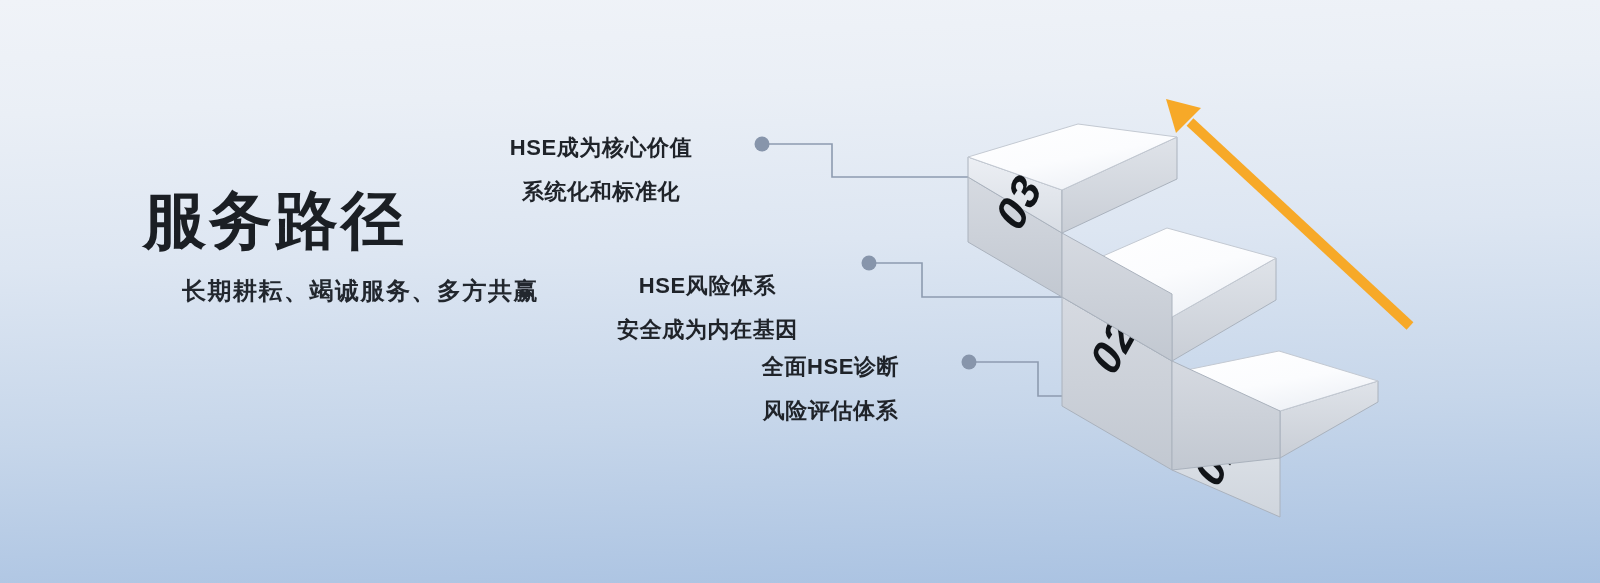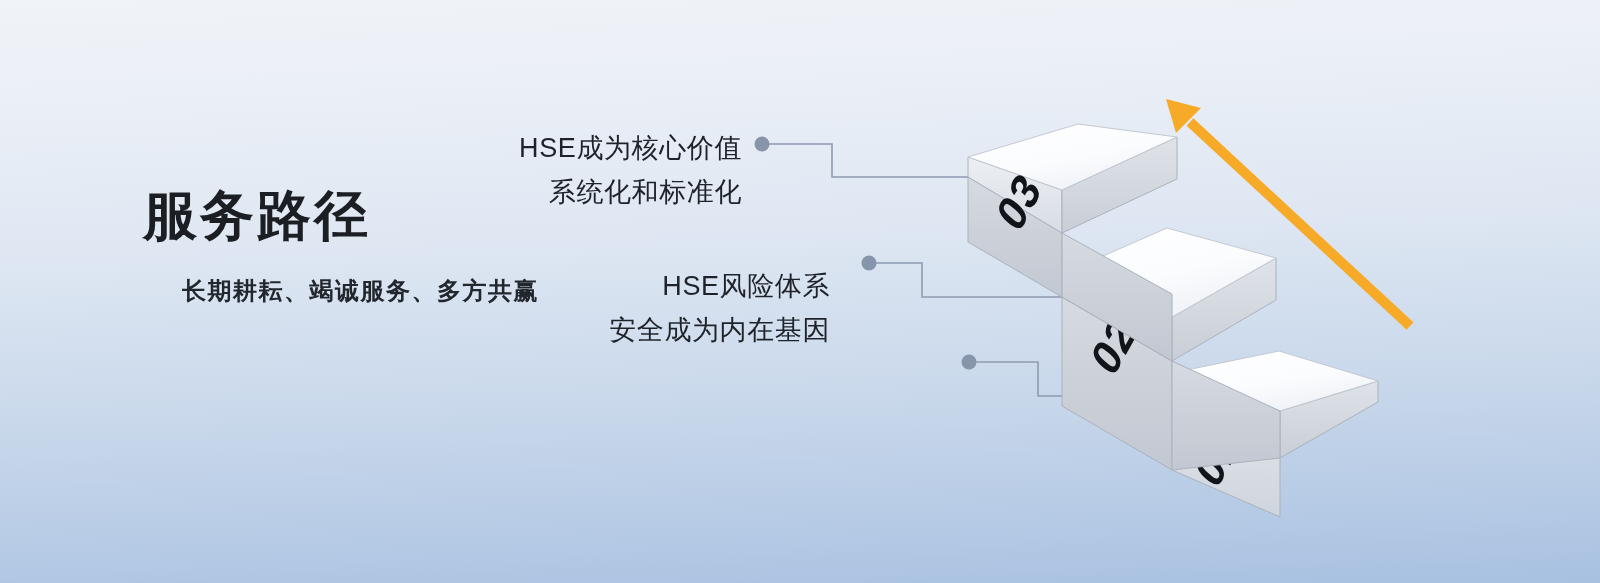--- a/index.html
+++ b/index.html
@@ -8,33 +8,33 @@
     font-family:"Liberation Sans","DejaVu Sans",sans-serif;
     background:#dfe7f2;
   }
   #stage{
     position:relative;width:1600px;height:583px;
     background:linear-gradient(178deg,#f0f3f8 0%,#eaeff6 18%,#dde6f2 42%,#c6d6ea 70%,#a8c1e1 100%);
   }
   
   .headline{
     position:absolute;left:143px;top:186px;
-    font-size:54px;font-weight:700;color:#1b1f24;
+    font-size:63px;font-weight:700;color:#1b1f24;
     letter-spacing:3px;line-height:1.1;white-space:nowrap;
   }
   .subhead{
     position:absolute;left:145px;top:277px;
     font-size:24px;font-weight:700;color:#22272e;
     letter-spacing:1.5px;line-height:1.2;white-space:nowrap;margin-left:37px;
   }
   
   .callout{position:absolute;white-space:nowrap;}
   .callout .line{
-    font-size:27px;font-weight:400;color:#1f2329;
-    letter-spacing:.6px;line-height:44px;text-align:right;
+    font-size:22px;font-weight:700;color:#1f2329;
+    letter-spacing:.6px;line-height:44px;text-align:center;
   }
   #callout-3{left:460px;top:126px;width:282px;}
   #callout-2{left:585px;top:264px;width:245px;}
   #callout-1{left:705px;top:345px;width:251px;}
   
   #art{position:absolute;left:0;top:0;width:1600px;height:583px;}
 </style>
 </head>
 <body>
 
@@ -46,20 +46,24 @@
   <div class="callout" id="callout-3">
     <div class="line">HSE成为核心价值</div>
     <div class="line">系统化和标准化</div>
   </div>
 
   <div class="callout" id="callout-2">
     <div class="line">HSE风险体系</div>
     <div class="line">安全成为内在基因</div>
   </div>
 
+  <div class="callout" id="callout-1">
+    <div class="line">全面HSE诊断</div>
+    <div class="line">风险评估体系</div>
+  </div>
 
   <svg id="art" viewBox="0 0 1600 583">
     <defs>
       <linearGradient id="topFace" x1="0" y1="0" x2="0.6" y2="1">
         <stop offset="0%" stop-color="#ffffff"></stop>
         <stop offset="60%" stop-color="#fbfcfe"></stop>
         <stop offset="100%" stop-color="#eef1f6"></stop>
       </linearGradient>
       <linearGradient id="rightFace" x1="0" y1="0" x2="0" y2="1">
         <stop offset="0%" stop-color="#dfe3e9"></stop>

